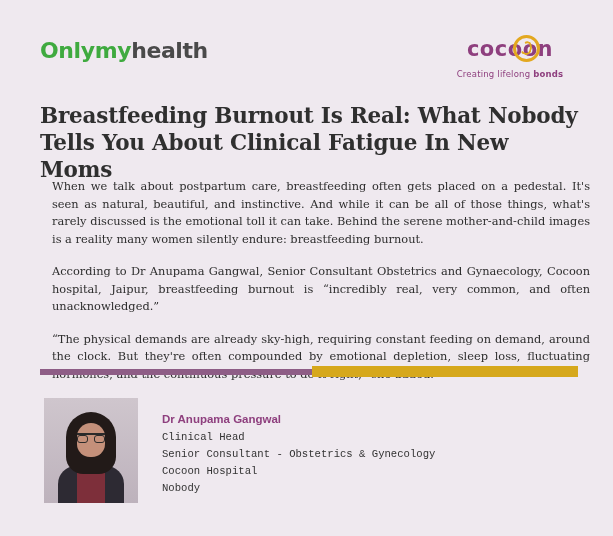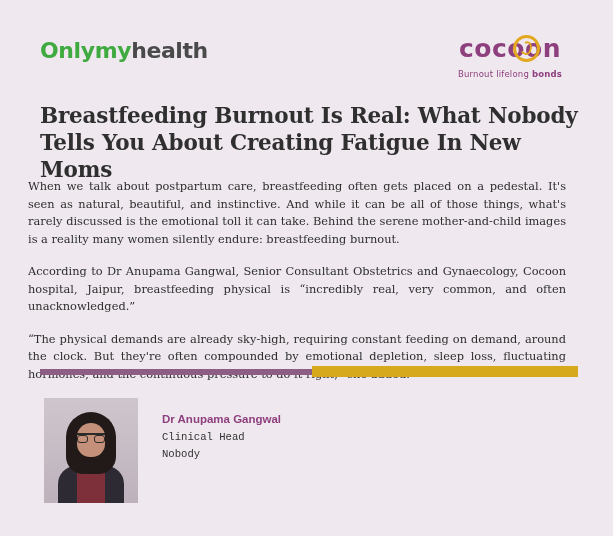--- a/index.html
+++ b/index.html
@@ -54,21 +54,21 @@
     width: 170px;
     height: 58px;
   }
   .cocoon-word {
     position: absolute;
     top: 0;
     left: 0;
     width: 170px;
     text-align: center;
     font-family: "DejaVu Sans", sans-serif;
-    font-size: 25px;
+    font-size: 21px;
     font-weight: bold;
     letter-spacing: 0.5px;
     color: #8e3f7e;
     line-height: 38px;
   }
   .cocoon-ring {
     position: absolute;
     left: 88px;
     top: 5px;
     width: 27px;
@@ -115,21 +115,21 @@
     font-weight: bold;
     font-size: 21.5px;
     line-height: 27px;
     color: #2f2f2f;
     letter-spacing: -0.2px;
   }
 
   
   .body-text {
     position: absolute;
-    left: 28px;
+    left: 52px;
     top: 178px;
     width: 538px;
   }
   .body-text p {
     margin: 0 0 15px 0;
     font-family: "DejaVu Serif", serif;
     font-size: 11.4px;
     line-height: 17.5px;
     color: #2e2e2e;
     text-align: justify;
@@ -278,29 +278,29 @@
 
   <div class="header">
     <div class="brand-left">
       <span class="green">Onlymy</span><span class="dark">health</span>
     </div>
 
     <div class="brand-right">
       <div class="cocoon-word">cocoon</div>
       <div class="cocoon-ring"></div>
       <div class="cocoon-swirl"></div>
-      <div class="cocoon-tag"><span>Burnout lifelong </span><span class="bold">bonds</span></div>
+      <div class="cocoon-tag"><span>Creating lifelong </span><span class="bold">bonds</span></div>
     </div>
   </div>
 
-  <h1 class="title">Breastfeeding Burnout Is Real: What Nobody Tells You About Creating Fatigue In New Moms</h1>
+  <h1 class="title">Breastfeeding Burnout Is Real: What Nobody Tells You About Clinical Fatigue In New Moms</h1>
 
   <div class="body-text">
     <p>When we talk about postpartum care, breastfeeding often gets placed on a pedestal. It's seen as natural, beautiful, and instinctive. And while it can be all of those things, what's rarely discussed is the emotional toll it can take. Behind the serene mother-and-child images is a reality many women silently endure: breastfeeding burnout.</p>
-    <p>According to Dr Anupama Gangwal, Senior Consultant Obstetrics and Gynaecology, Cocoon hospital, Jaipur, breastfeeding physical is “incredibly real, very common, and often unacknowledged.”</p>
+    <p>According to Dr Anupama Gangwal, Senior Consultant Obstetrics and Gynaecology, Cocoon hospital, Jaipur, breastfeeding burnout is “incredibly real, very common, and often unacknowledged.”</p>
     <p>“The physical demands are already sky-high, requiring constant feeding on demand, around the clock. But they're often compounded by emotional depletion, sleep loss, fluctuating hormones, and the continuous pressure to do it right,” she added.</p>
   </div>
 
   <div class="divider">
     <div class="purple"></div>
     <div class="gold-tab"></div>
     <div class="gold"></div>
   </div>
 
   <div class="author">
@@ -308,17 +308,19 @@
       <div class="photo-bg"></div>
       <div class="photo-body"></div>
       <div class="photo-scarf"></div>
       <div class="photo-hair"></div>
       <div class="photo-face"></div>
       <div class="photo-glasses"></div>
     </div>
     <div class="author-info">
       <div class="author-name">Dr Anupama Gangwal</div>
       <div class="author-line">Clinical Head</div>
+      <div class="author-line">Senior Consultant - Obstetrics &amp; Gynecology</div>
+      <div class="author-line">Cocoon Hospital</div>
       <div class="author-line">Nobody</div>
     </div>
   </div>
 
 </div>
 
 </body></html>

